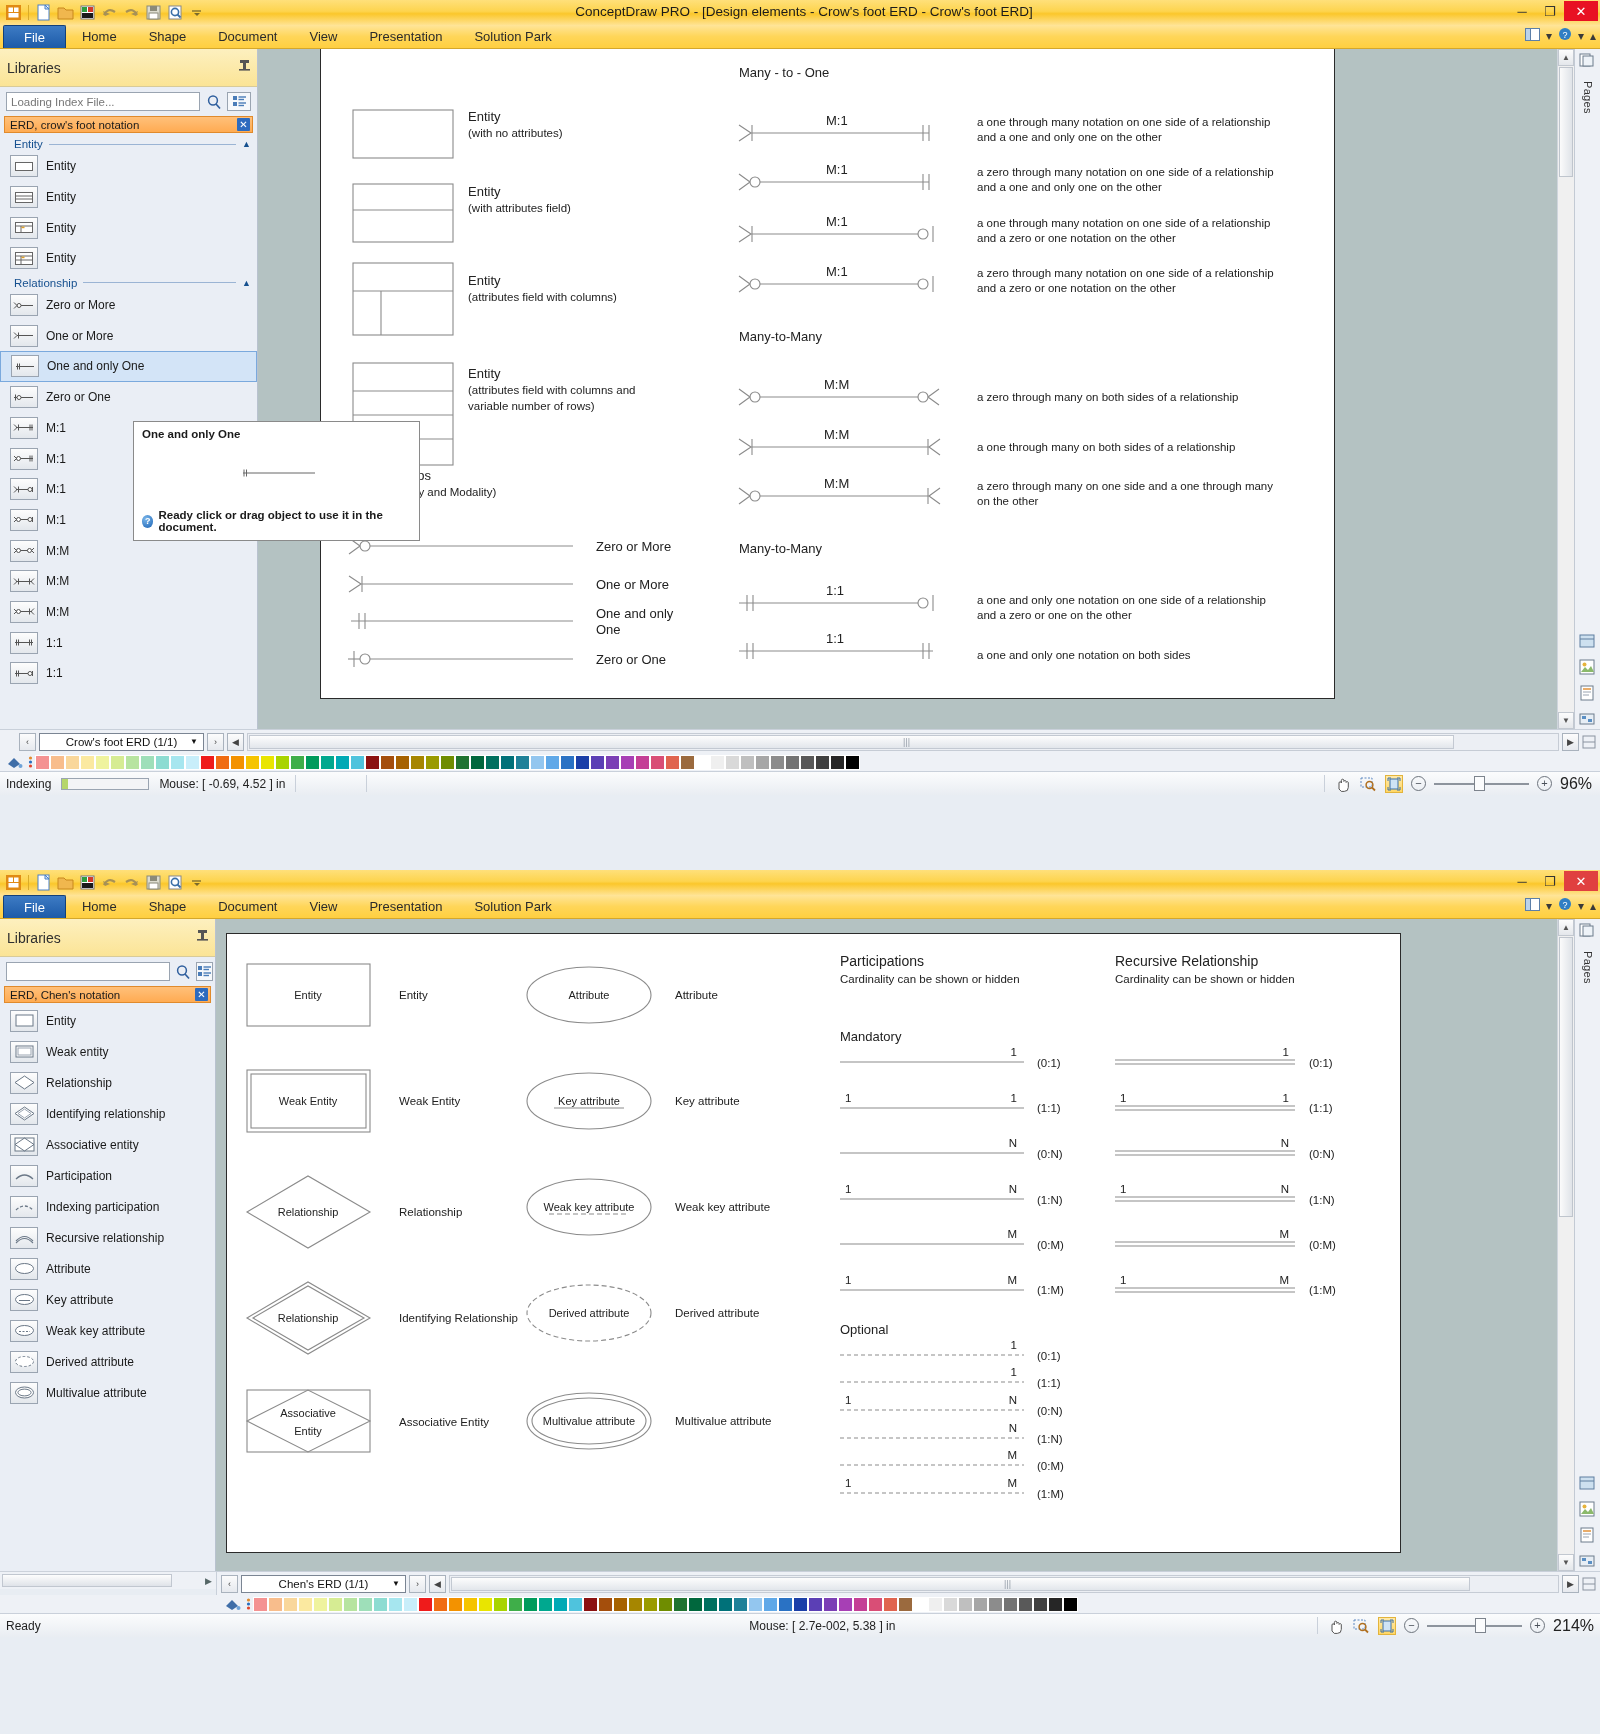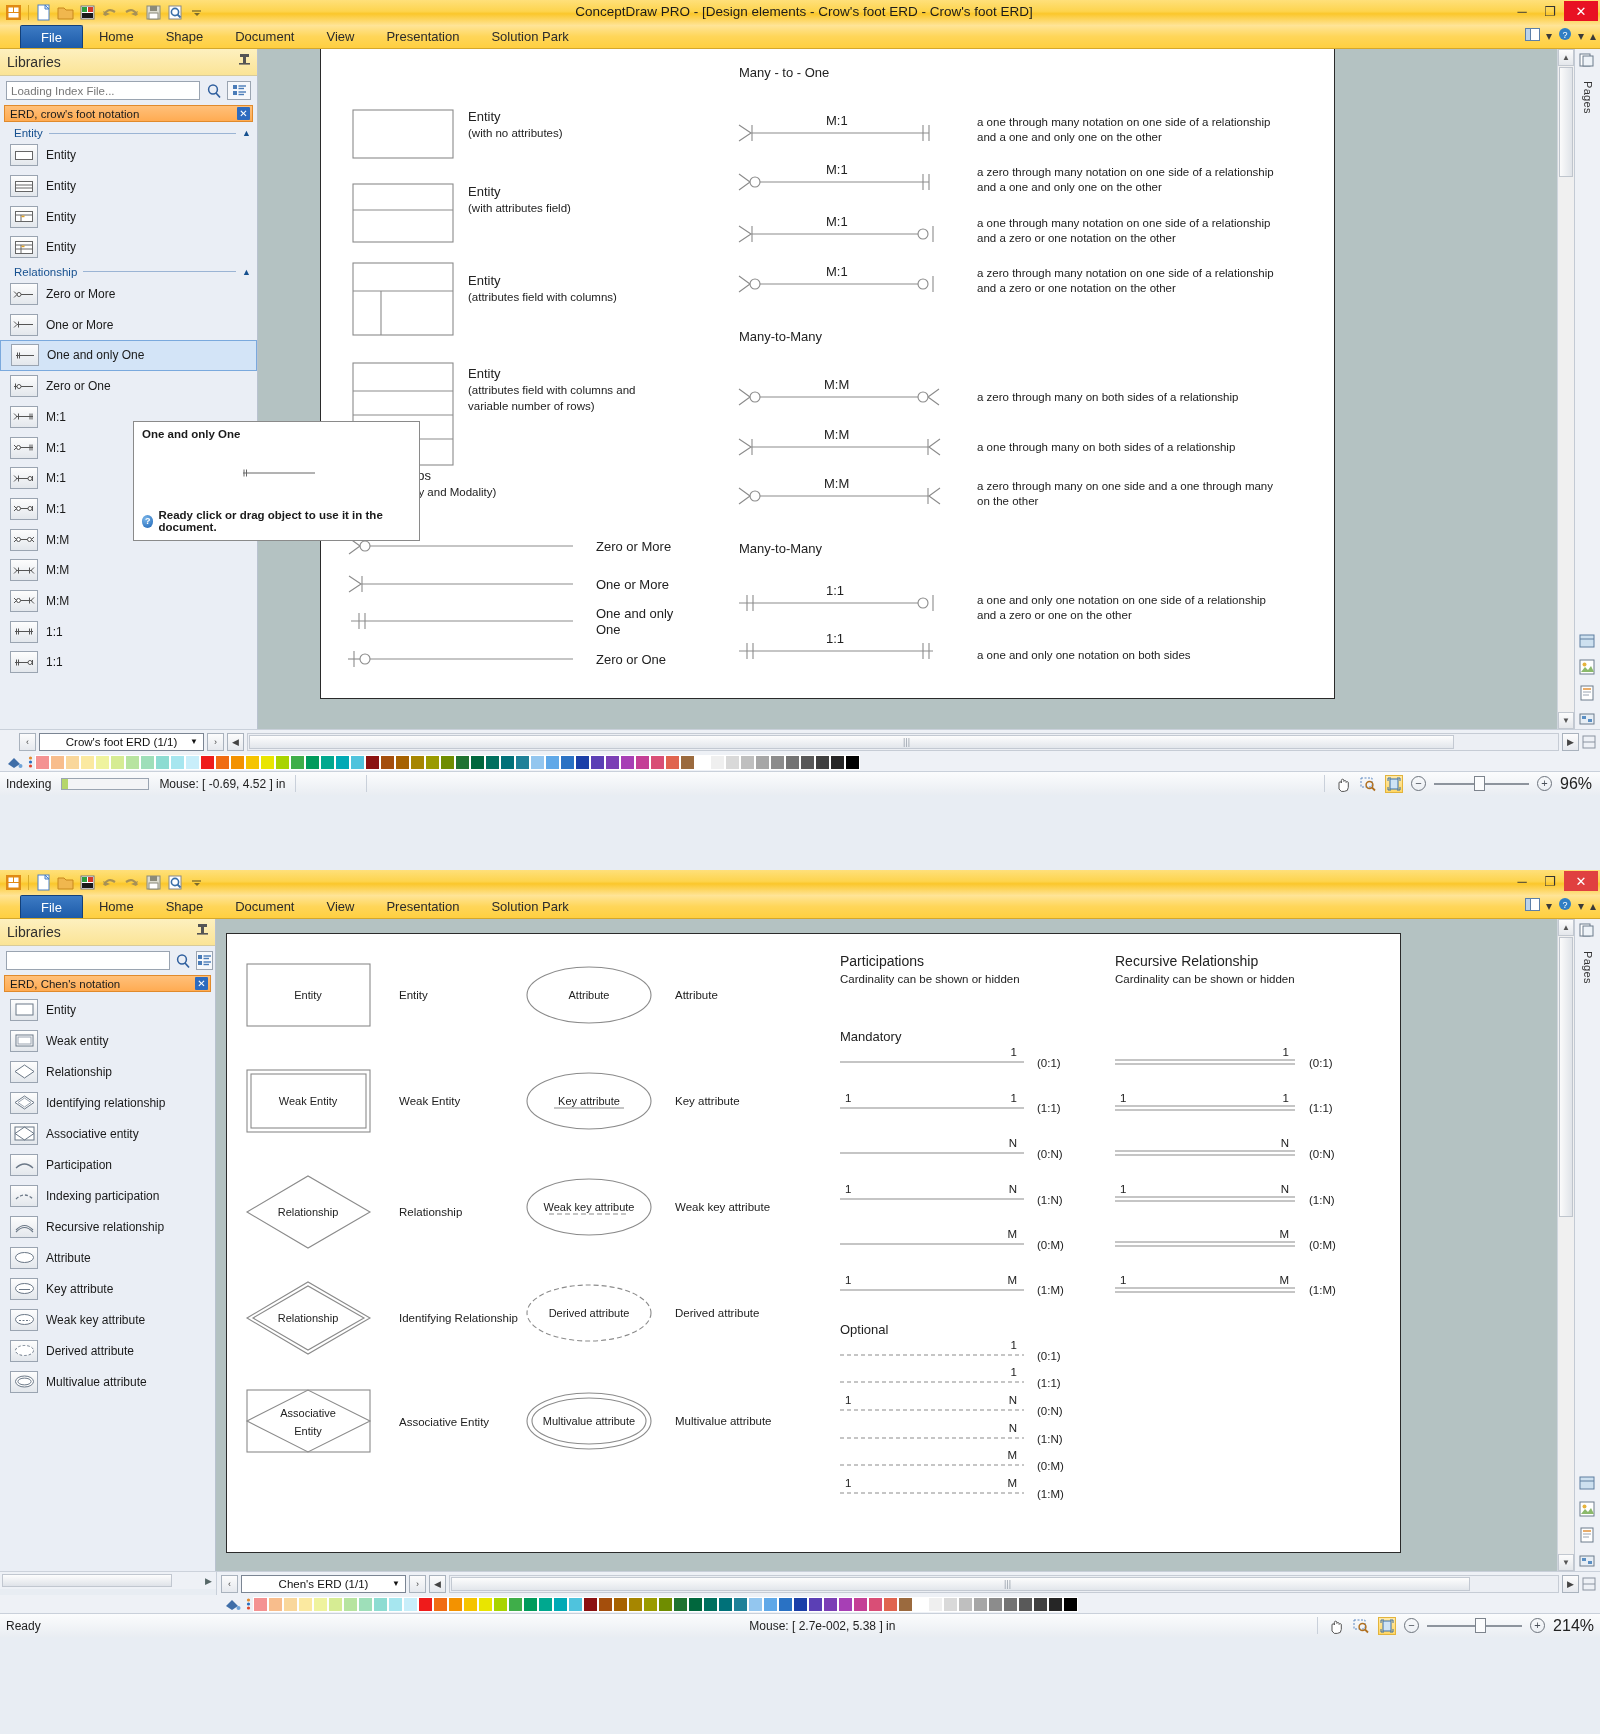--- a/index.html
+++ b/index.html
@@ -32,32 +32,32 @@
   .wbtn.close.red2 { background:#e04040; }
 
   
   .ribbon {
     height:24px; background:linear-gradient(to bottom,#ffe59a 0%,#ffd659 50%,#ffcf40 100%);
     display:flex; align-items:stretch; position:relative; border-bottom:1px solid #d4a72c;
   }
   .tab { padding:0 16px; display:flex; align-items:center; font-size:13px; color:#2b2b2b; }
   .tab.file { background:linear-gradient(to bottom,#3d7bc4 0%,#1d5ba8 100%);
               color:#fff; border:1px solid #12407a; border-bottom:none;
-              padding:0 20px; margin-left:20px; border-radius:2px 2px 0 0; }
+              padding:0 20px; margin-left:3px; border-radius:2px 2px 0 0; }
   .ribbon-right { position:absolute; right:4px; top:2px; display:flex; gap:6px; align-items:center; }
   .rr-ico { font-size:12px; color:#3a3a3a; }
 
   
   .body-split { display:flex; position:relative; }
   .sidebar { background:#eaeef5; border-right:1px solid #b9c2cf; position:relative; }
   #win1 .sidebar { width:258px; height:680px; }
   #win2 .sidebar { width:216px; height:652px; }
 
   .lib-header {
-    height:27px; background:linear-gradient(to bottom,#fdf0bf,#fbe496);
+    height:38px; background:linear-gradient(to bottom,#fdf0bf,#fbe496);
     display:flex; align-items:center; justify-content:space-between;
     padding:0 7px; border-bottom:1px solid #d8cb9a;
   }
   .lib-header .t { font-size:14px; color:#2f2f2f; }
   .pin { font-size:12px; color:#555; transform:rotate(0deg); }
 
   .lib-search { display:flex; align-items:center; gap:5px; padding:5px 6px 4px 6px; }
   .lib-search input {
     flex:1; height:19px; border:1px solid #9aa4b1; background:#fff;
     font-size:11.5px; padding:0 4px; color:#777; font-family:"Liberation Sans",sans-serif;

